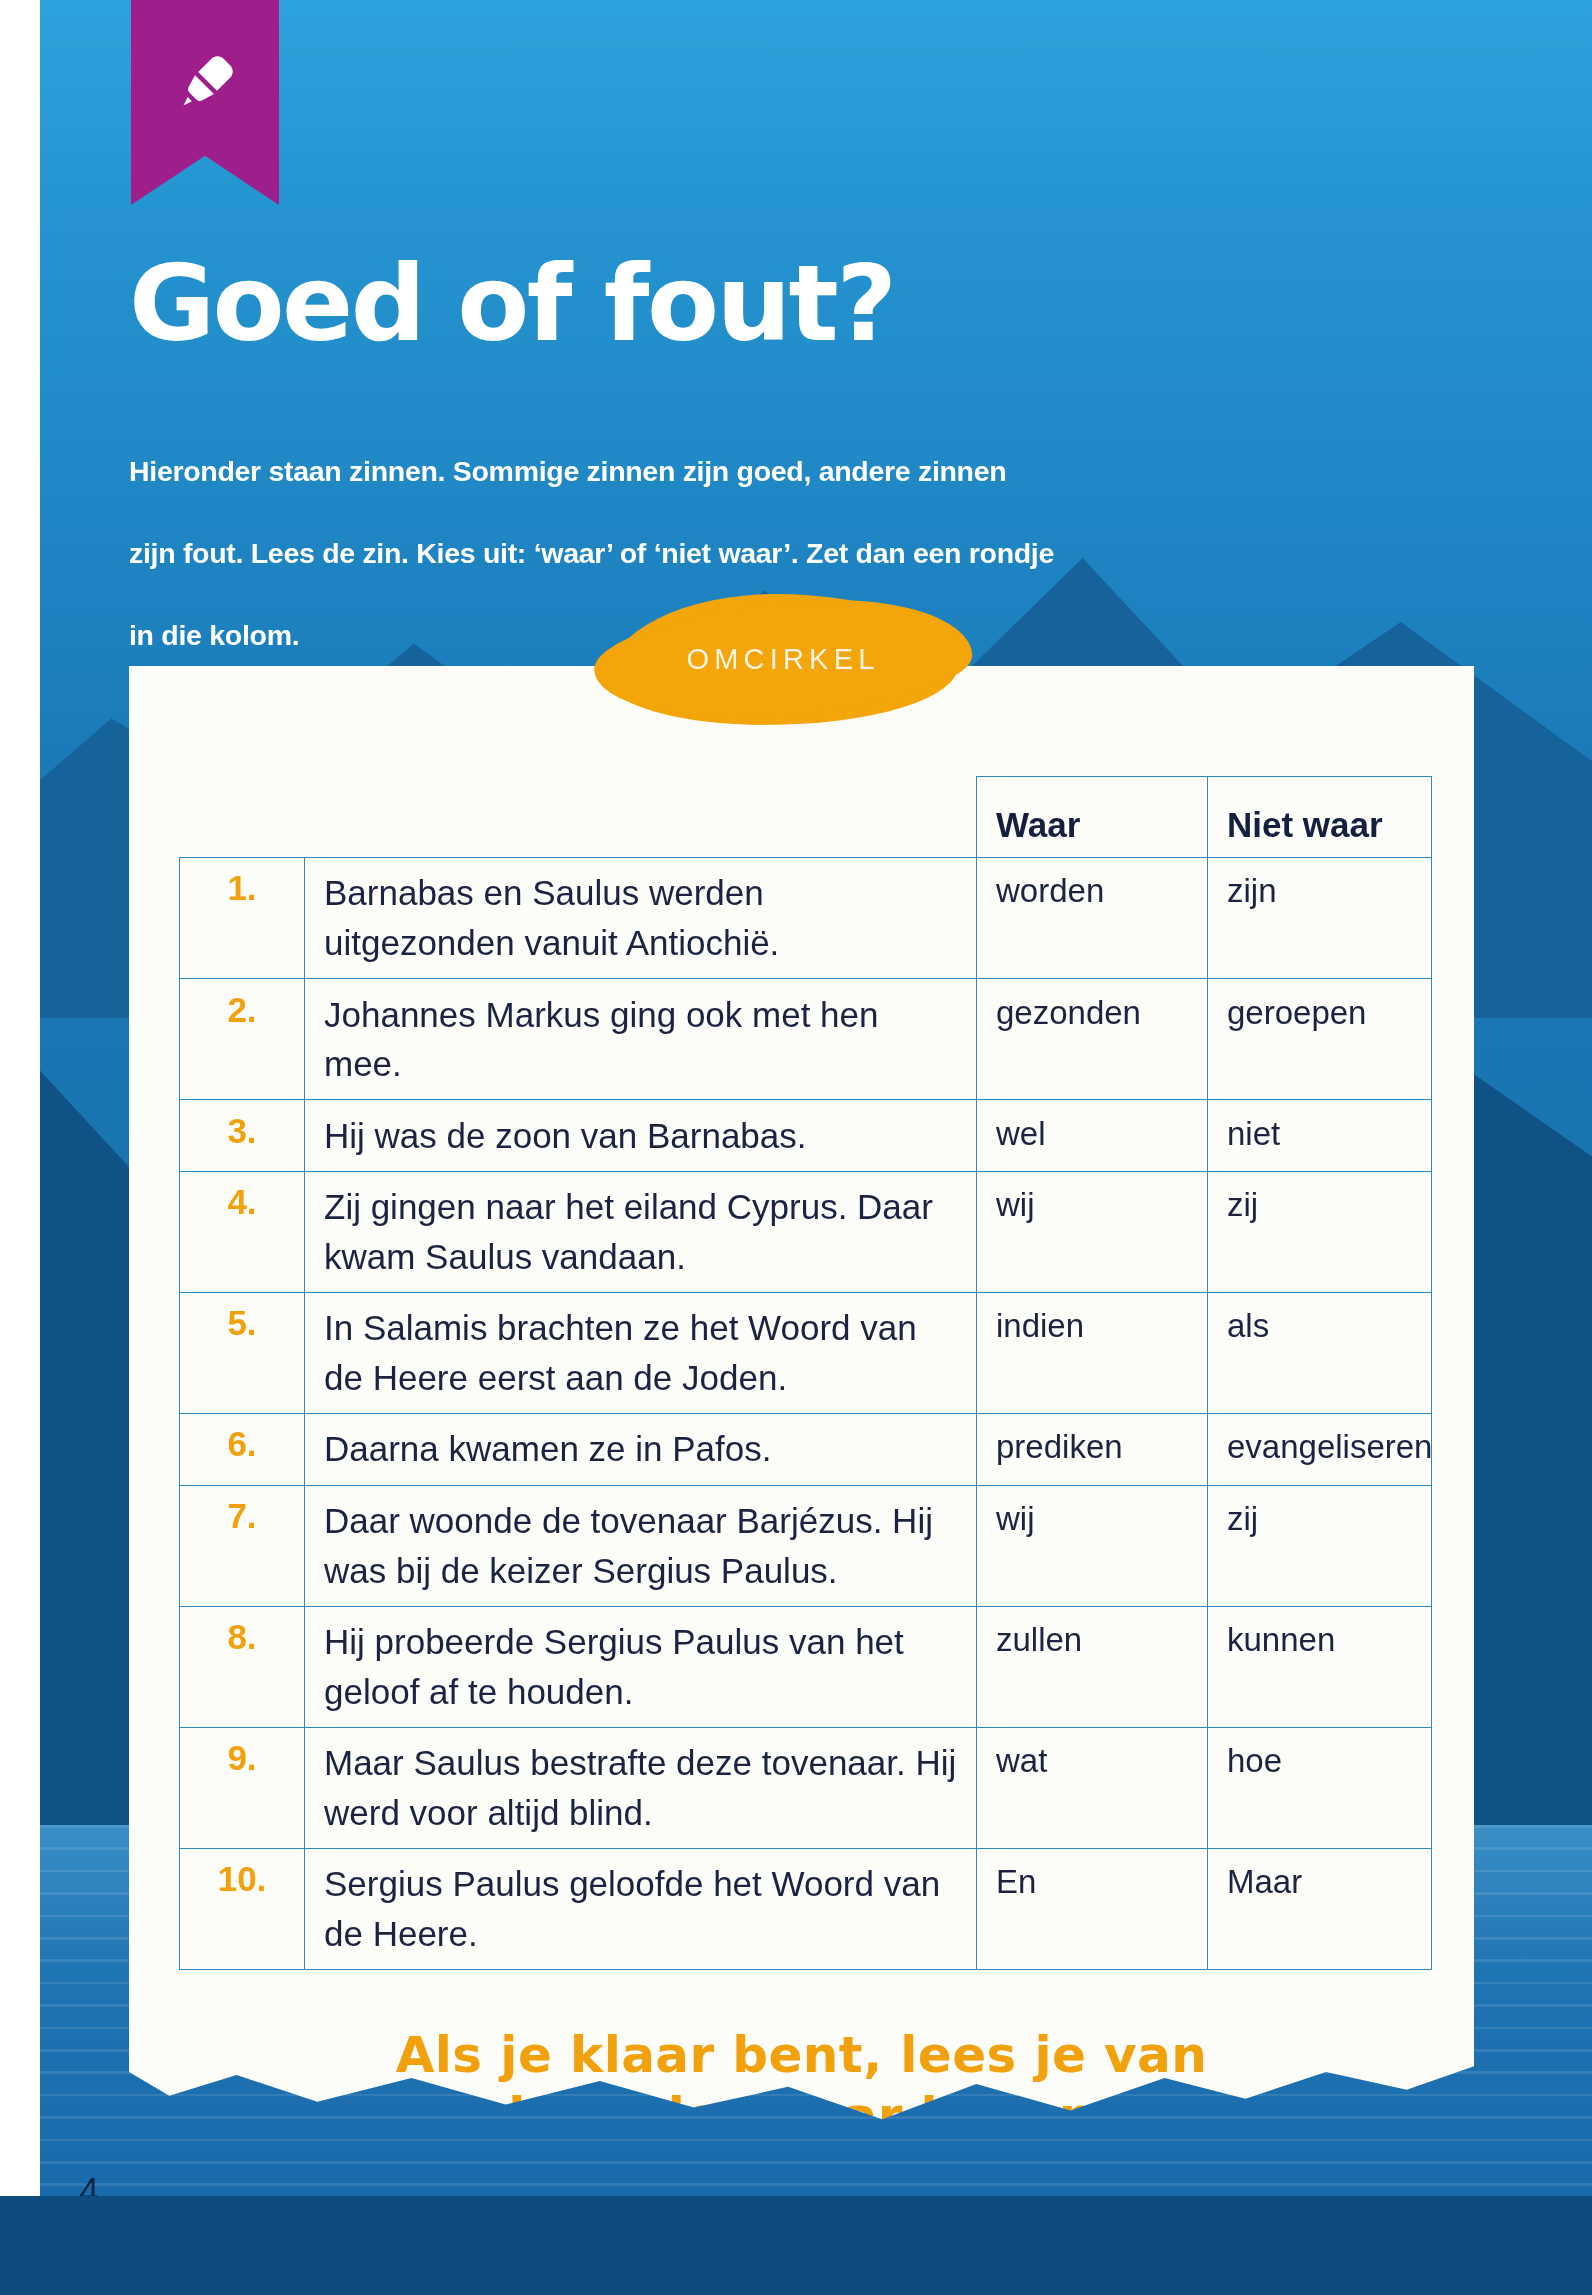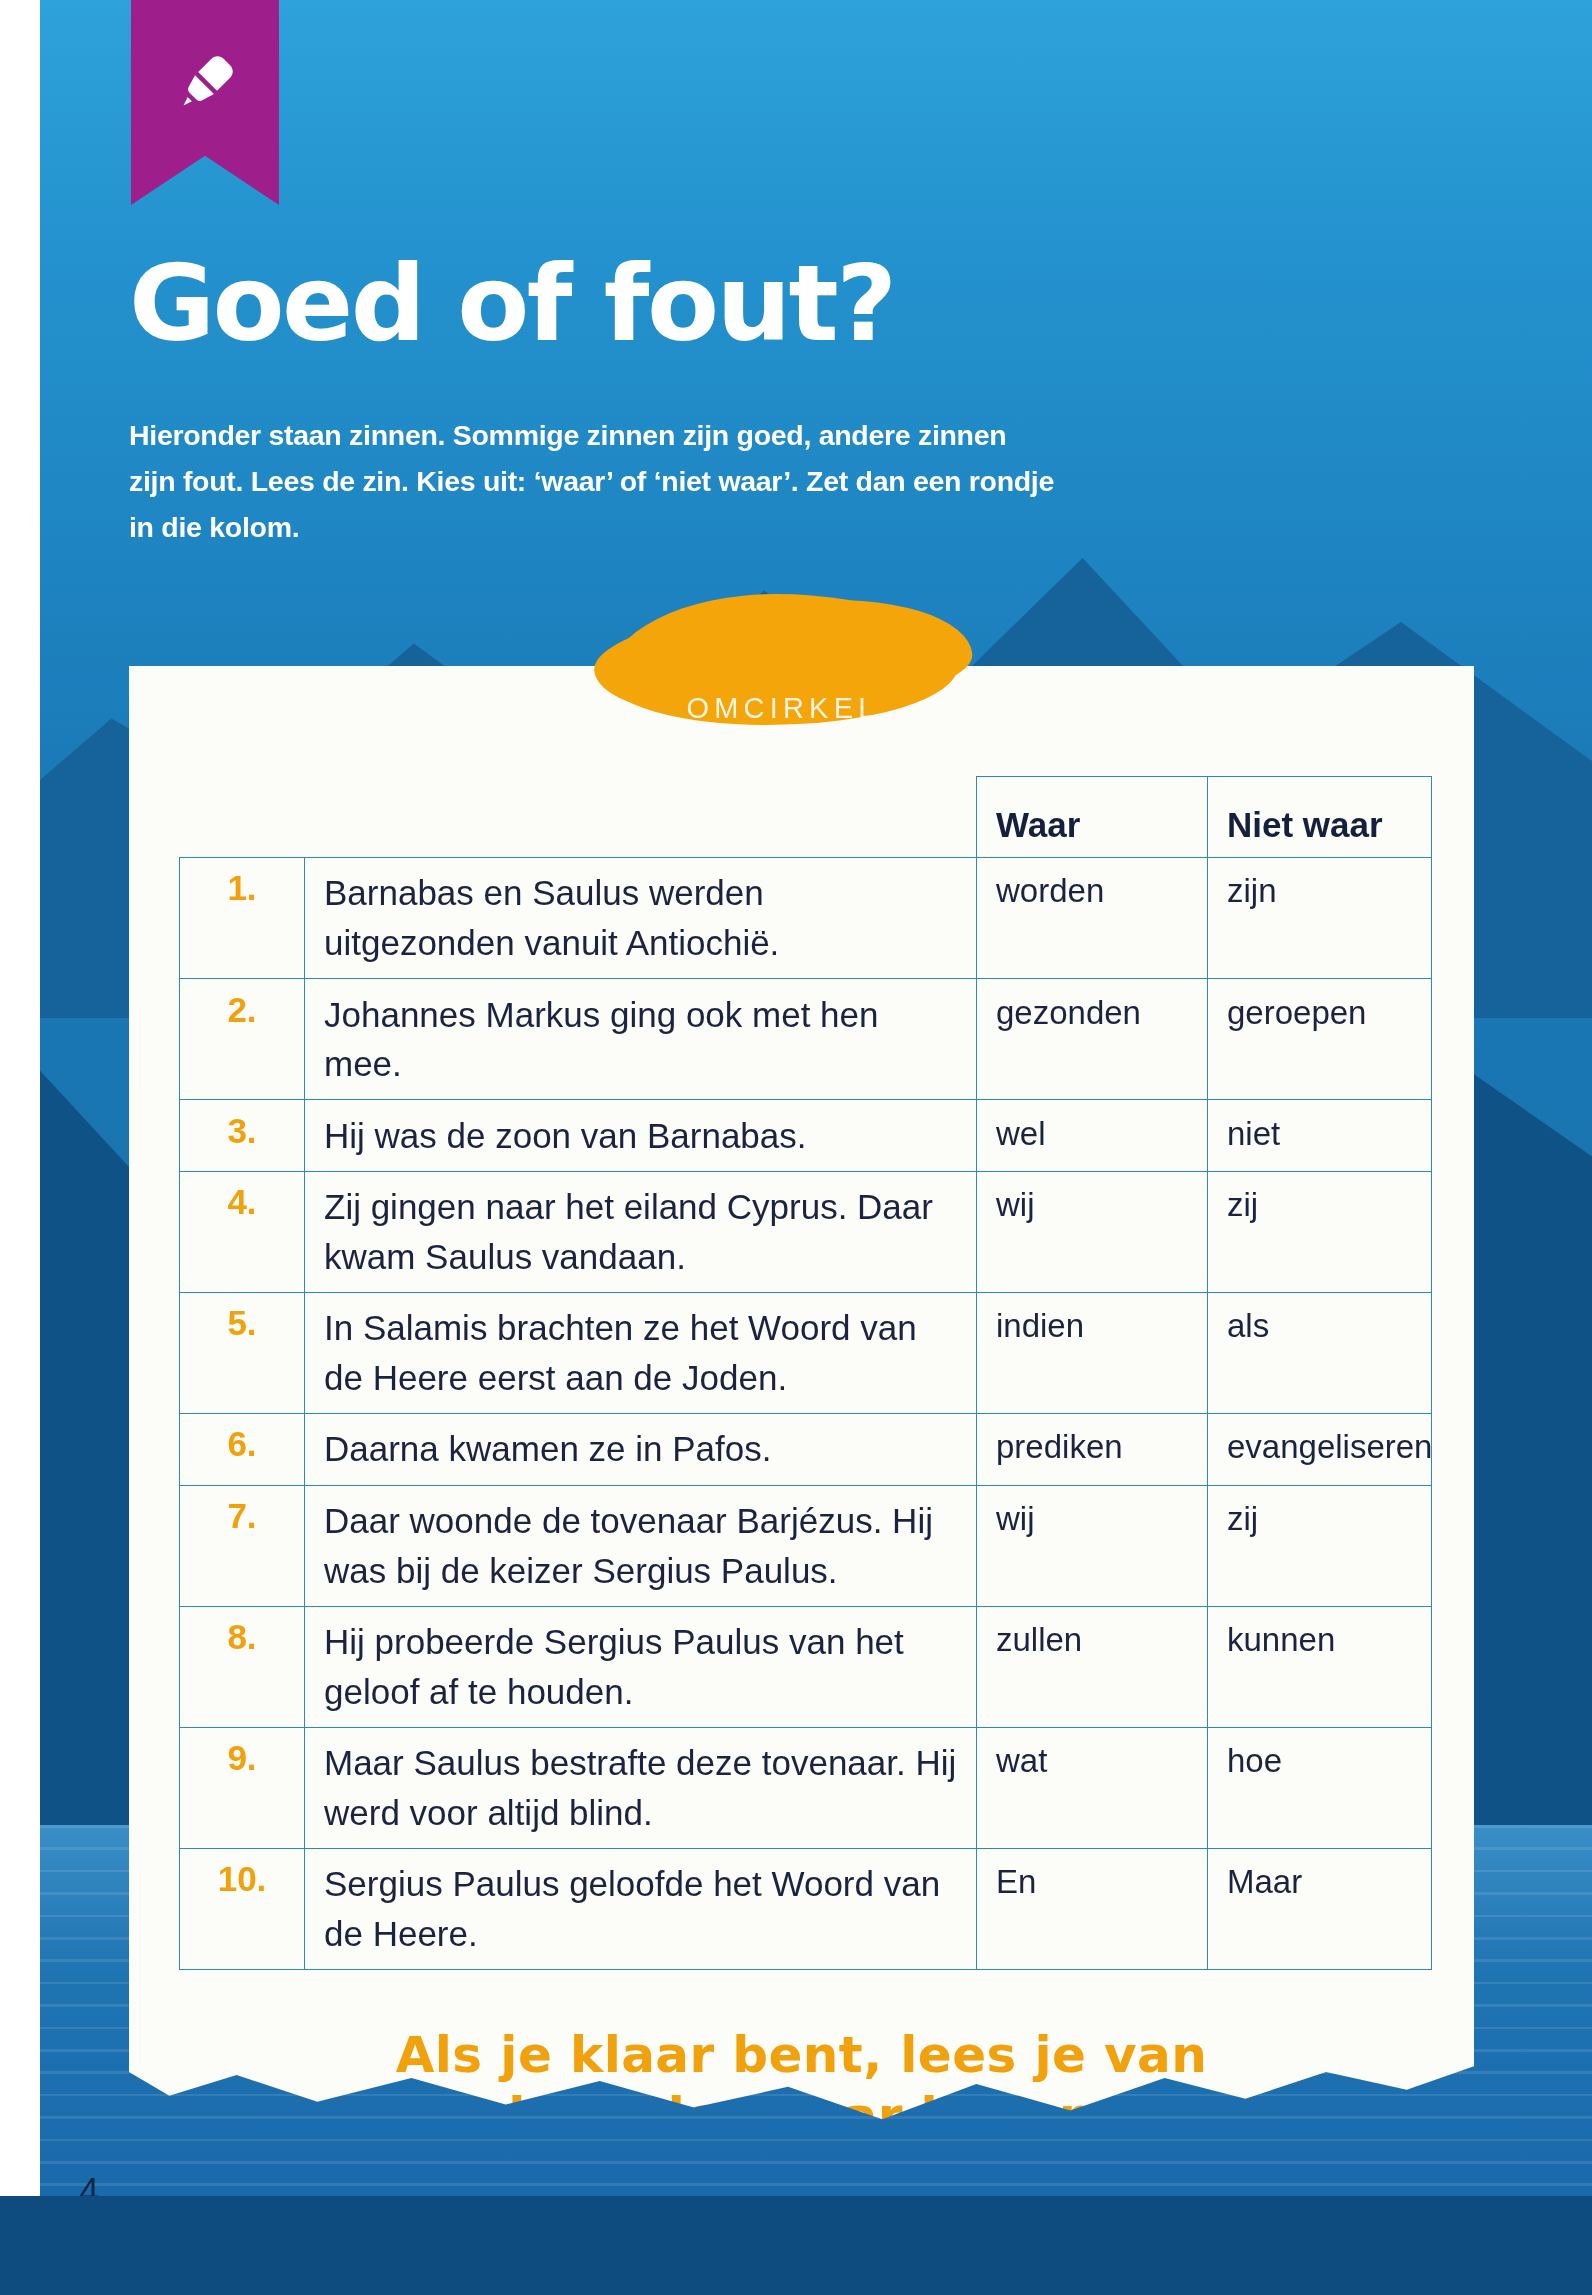--- a/index.html
+++ b/index.html
@@ -57,28 +57,28 @@
   .title {
     position:absolute; left:129px; top:243px; z-index:3;
     color:#ffffff; font-family:"DejaVu Sans", sans-serif;
     font-size:105px; font-weight:bold; letter-spacing:-2.6px;
   }
   .intro {
     position:absolute; left:129px; top:412px; z-index:3;
     color:#ffffff; font-size:28.5px; font-weight:bold;
     line-height:1.62; letter-spacing:-0.3px;
   }
-  .intro div { white-space:nowrap; }
+  .intro div { white-space:nowrap;margin-top:36px; }
 
   
   .blob {
     position:absolute; left:608px; top:594px; width:350px; height:131px;
     z-index:5; background:#f3a50a;
     border-radius:48% 52% 55% 45% / 65% 55% 45% 35%;
-    display:flex; align-items:flex-end; justify-content:center;
+    display:flex; align-items:center; justify-content:center;
   }
   .blob::before {
     content:""; position:absolute; inset:7% -4%;
     background:#f3a50a; z-index:-1;
     border-radius:55% 45% 50% 50% / 45% 60% 40% 55%;
     transform:rotate(-5deg);
   }
   .blob span {
     color:rgba(255,255,255,0.88);
     font-size:29px; letter-spacing:5.2px; font-weight:normal;

